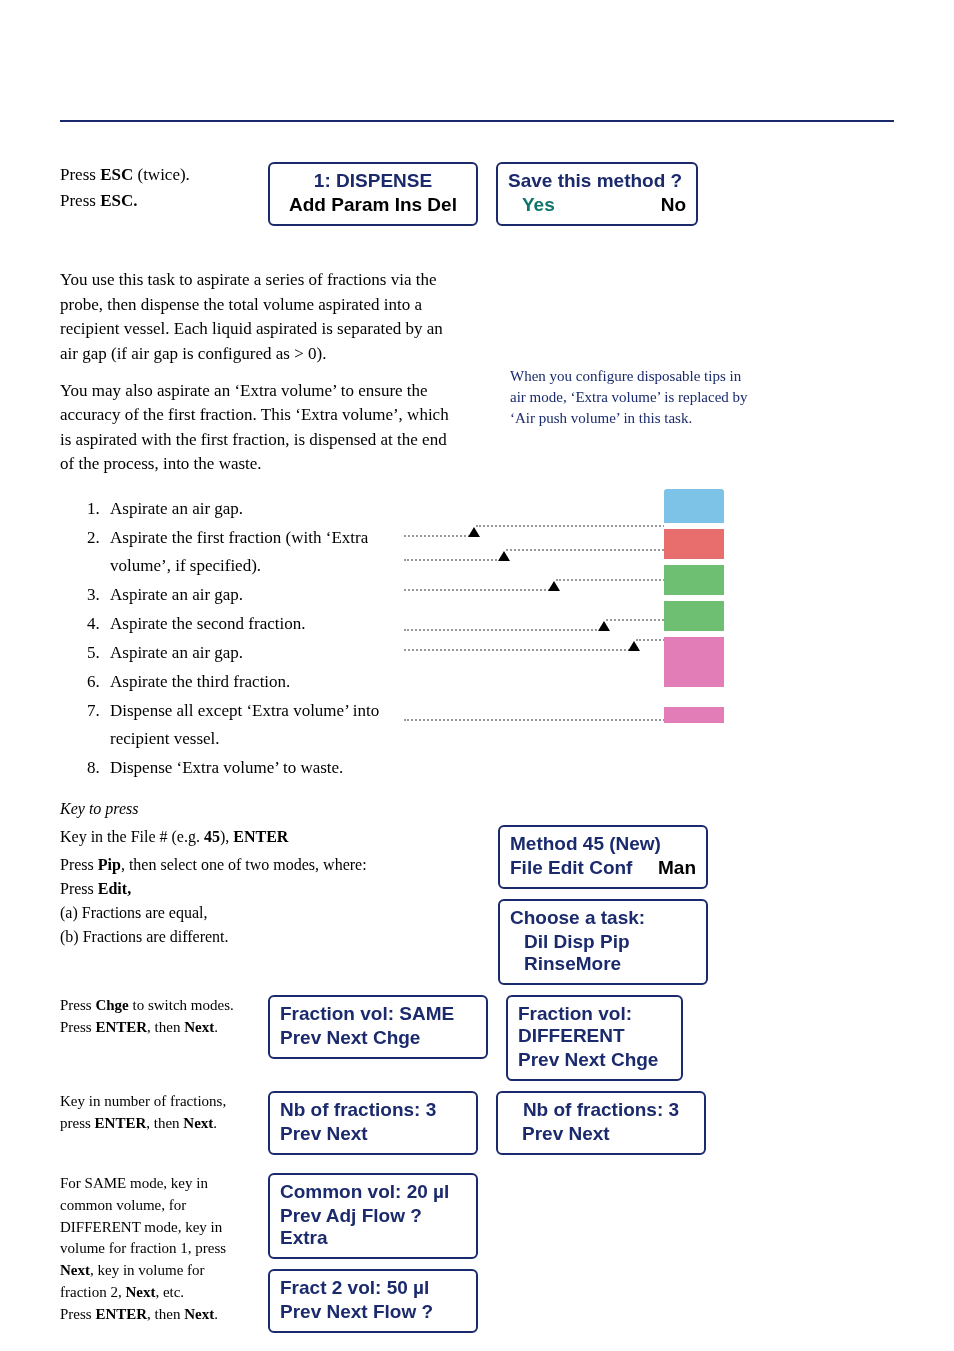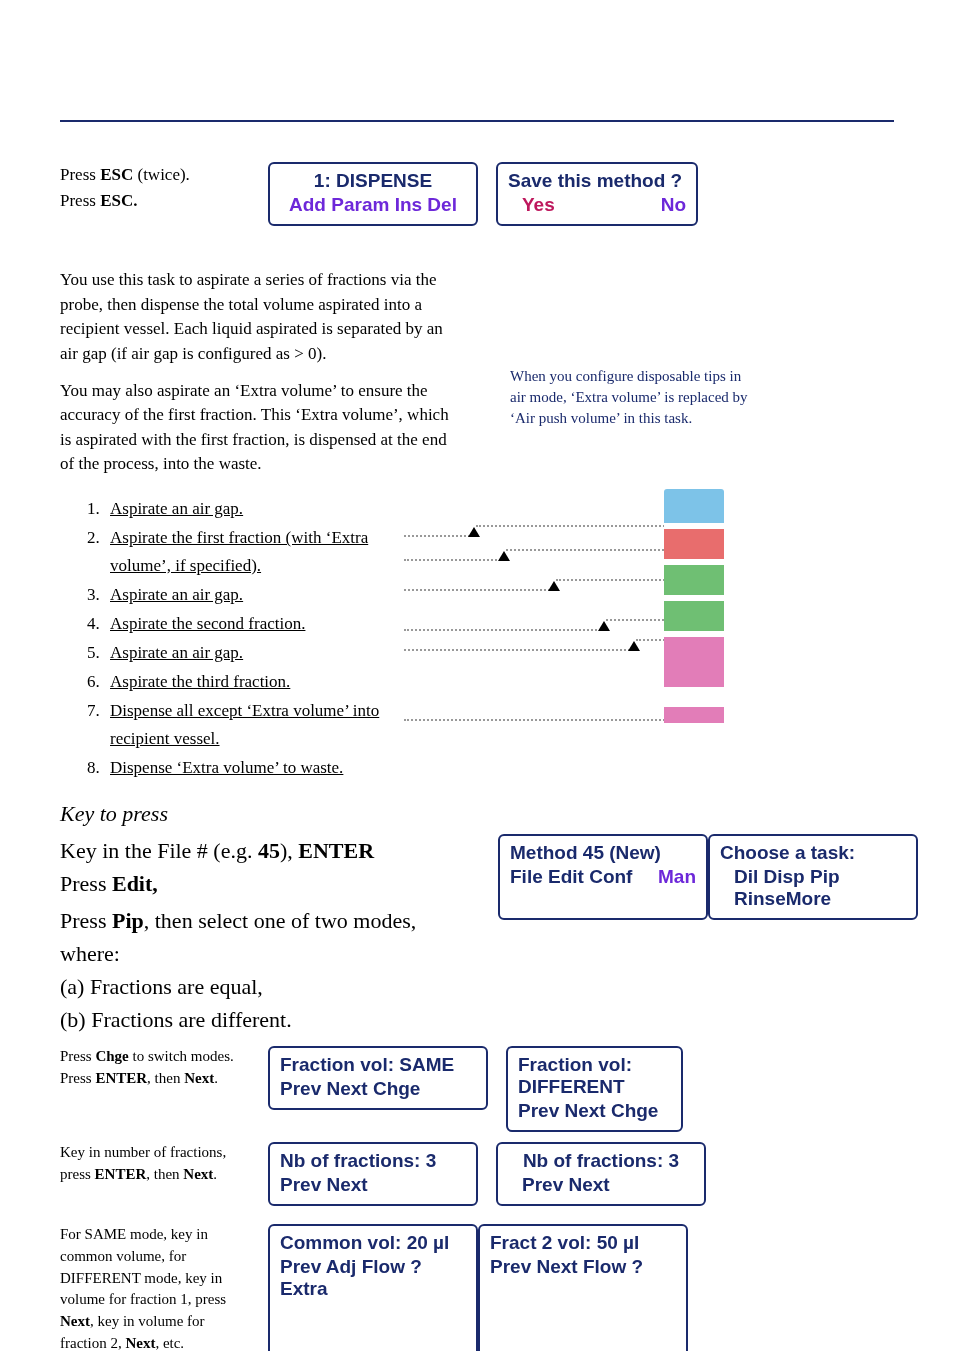--- a/index.html
+++ b/index.html
@@ -33,22 +33,22 @@
     border-radius: 6px;
     padding: 6px 10px 8px 10px;
     font-family: Arial, Helvetica, sans-serif;
     font-weight: bold;
     font-size: 19px;
     background: #fff;
     box-sizing: border-box;
   }
   .lcd .l1 { color: #1a2a6c; }
   .lcd .l2 { color: #1a2a6c; margin-top: 2px; }
-  .lcd .green { color: #be185d; }
-  .lcd .red { color: #6d28d9; }
+  .lcd .green { color: #0f766e; }
+  .lcd .red { color: #000000; }
   .lcd .center { text-align: center; }
   .lcd .indent { padding-left: 14px; }
   .para {
     font-size: 17px;
     line-height: 1.45;
     margin: 12px 0;
     max-width: 400px;
   }
   .aside {
     font-size: 15px;
@@ -59,21 +59,21 @@
   ol.steps {
     font-size: 17px;
     line-height: 1.6;
     padding-left: 44px;
     margin: 6px 0;
     max-width: 290px;
   }
   ol.steps li { padding-left: 6px; margin-bottom: 2px; }
   .italic { font-style: italic; }
   .bold { font-weight: bold; }
-  .txt { font-size: 22px; line-height: 1.5; }
+  .txt { font-size: 16px; line-height: 1.5; }
   
   .diagram {
     position: relative;
     width: 340px;
     height: 260px;
   }
   .tube {
     position: absolute;
     right: 20px;
     top: 0;
@@ -114,21 +114,21 @@
     border-left: 7px solid transparent;
     border-right: 7px solid transparent;
     border-top: 12px solid #1a2a6c;
   }
   .two-col {
     display: flex;
     gap: 18px;
     align-items: flex-start;
   }
   .leftcol { width: 190px; font-size: 15px; line-height: 1.45; }
-  .lcd-col { display: flex; gap: 0; }
+  .lcd-col { display: flex; flex-direction: column; gap: 10px; }
   .spread { display: flex; justify-content: space-between; }
 </style>
 </head>
 <body>
 
 <div class="page">
   <div class="topbar-space"></div>
 
   <div class="row" style="margin-bottom:30px;">
     <div class="instr">
@@ -149,21 +149,21 @@
   </div>
 
   <div style="display:flex; gap:30px; align-items:flex-start;">
     <div style="flex:0 0 420px;">
       <p class="para">You use this task to aspirate a series of fractions via the probe, then dispense the total volume aspirated into a recipient vessel. Each liquid aspirated is separated by an air gap (if air gap is configured as &gt; 0).</p>
       <p class="para">You may also aspirate an ‘Extra volume’ to ensure the accuracy of the first fraction. This ‘Extra volume’, which is aspirated with the first fraction, is dispensed at the end of the process, into the waste.</p>
     </div>
     <div class="aside" style="margin-top:110px;">When you configure disposable tips in air mode, ‘Extra volume’ is replaced by ‘Air push volume’ in this task.</div>
   </div>
 
-  <div style="display:flex; gap:10px; align-items:flex-start;text-decoration:underline;">
+  <div style="display:flex; gap:10px; align-items:flex-start;">
     <ol class="steps">
       <li>Aspirate an air gap.</li>
       <li>Aspirate the first fraction (with ‘Extra volume’, if specified).</li>
       <li>Aspirate an air gap.</li>
       <li>Aspirate the second fraction.</li>
       <li>Aspirate an air gap.</li>
       <li>Aspirate the third fraction.</li>
       <li>Dispense all except ‘Extra volume’ into recipient vessel.</li>
       <li>Dispense ‘Extra volume’ to waste.</li>
     </ol>
@@ -197,22 +197,22 @@
       </div>
     </div>
   </div>
 
   <div style="margin-top:8px;">
     <div class="italic txt">Key to press</div>
 
     <div style="display:flex; gap:18px; align-items:flex-start; margin-top:4px;">
       <div style="flex:0 0 420px;">
         <div class="txt">Key in the File # (e.g. <span class="bold">45</span>), <span class="bold">ENTER</span></div>
+        <div class="txt" style="margin-top:4px;">Press <span class="bold">Pip</span>, then select one of two modes, where:</div>
         <div class="txt">Press <span class="bold">Edit,</span></div>
-        <div class="txt" style="margin-top:4px;">Press <span class="bold">Pip</span>, then select one of two modes, where:</div>
         <div class="txt">(a) Fractions are equal,</div>
         <div class="txt">(b) Fractions are different.</div>
       </div>
       <div class="lcd-col">
         <div class="lcd" style="width:210px;">
           <div class="l1">Method  45  (New)</div>
           <div class="l2 spread">
             <span>File Edit Conf</span>
             <span class="red">Man</span>
           </div>

